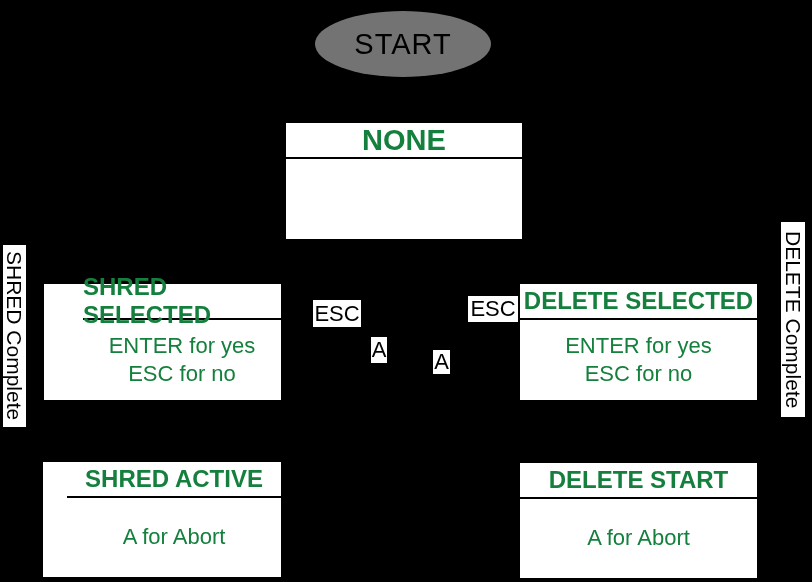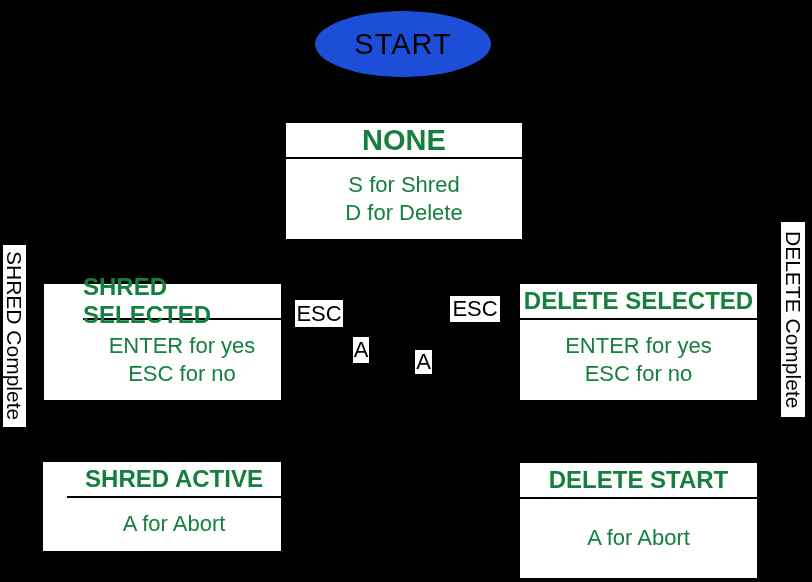--- a/index.html
+++ b/index.html
@@ -11,21 +11,21 @@
     position: relative;
     width: 812px;
     height: 582px;
     background: #000000;
     font-family: "Liberation Sans", sans-serif;
     overflow: hidden;
   }
   
   .ellipse {
     position: absolute;
-    background: #1d4ed8;
+    background: #737373;
     color: #000000;
     border-radius: 50%;
     display: flex;
     align-items: center;
     justify-content: center;
   }
   #start { left: 315px; top: 11px; width: 176px; height: 66px; font-size: 29px; letter-spacing: 1px; }
 
   
   .node {
@@ -51,37 +51,38 @@
     flex-direction: column;
     align-items: center;
     justify-content: center;
     font-size: 22px;
     line-height: 1.28;
   }
   #none            { left: 286px; top: 123px; width: 236px; height: 116px; }
   #none .node-title            { height: 36px; font-size: 29px; }
   #shred-selected  { left: 44px;  top: 284px; width: 237px; height: 116px; padding-left: 39px; }
   #delete-selected { left: 520px; top: 284px; width: 237px; height: 116px; }
-  #shred-active    { left: 43px;  top: 462px; width: 238px; height: 89px; padding-left: 24px; }
+  #shred-active    { left: 43px;  top: 462px; width: 238px; height: 115px; padding-left: 24px; }
   #delete-active   { left: 520px; top: 463px; width: 237px; height: 115px; }
   #shred-selected .node-title,
   #delete-selected .node-title,
   #shred-active .node-title,
   #delete-active .node-title { height: 36px; font-size: 24px; }
 
   
   .edge-label {
     position: absolute;
     background: #ffffff;
     color: #000000;
     display: flex;
     align-items: center;
     justify-content: center;
     font-size: 22px;
     line-height: 1;
+    margin-left: 18px;
   }
   #esc-shred  { left: 295px; top: 300px; width: 48px; height: 27px; }
   #esc-delete { left: 450px; top: 296px; width: 50px; height: 26px; }
   #a-shred    { left: 353px; top: 337px; width: 16px; height: 26px; }
   #a-delete   { left: 415px; top: 350px; width: 17px; height: 24px; }
 
   
   .vstrip {
     position: absolute;
     background: #ffffff;
@@ -101,24 +102,20 @@
 <body>
 
 <div class="canvas">
 
   <div class="ellipse" id="start">
     <span>START</span>
   </div>
 
   <div class="node" id="none">
     <div class="node-title">NONE</div>
-    <div class="node-body">
-      <div>S for Shred</div>
-      <div>D for Delete</div>
-    </div>
   </div>
 
   <div class="node" id="shred-selected">
     <div class="node-title">SHRED SELECTED</div>
     <div class="node-body">
       <div>ENTER for yes</div>
       <div>ESC for no</div>
     </div>
   </div>
 

